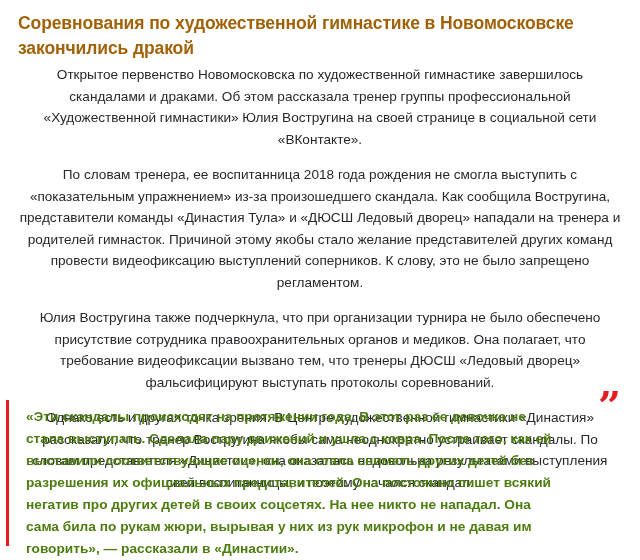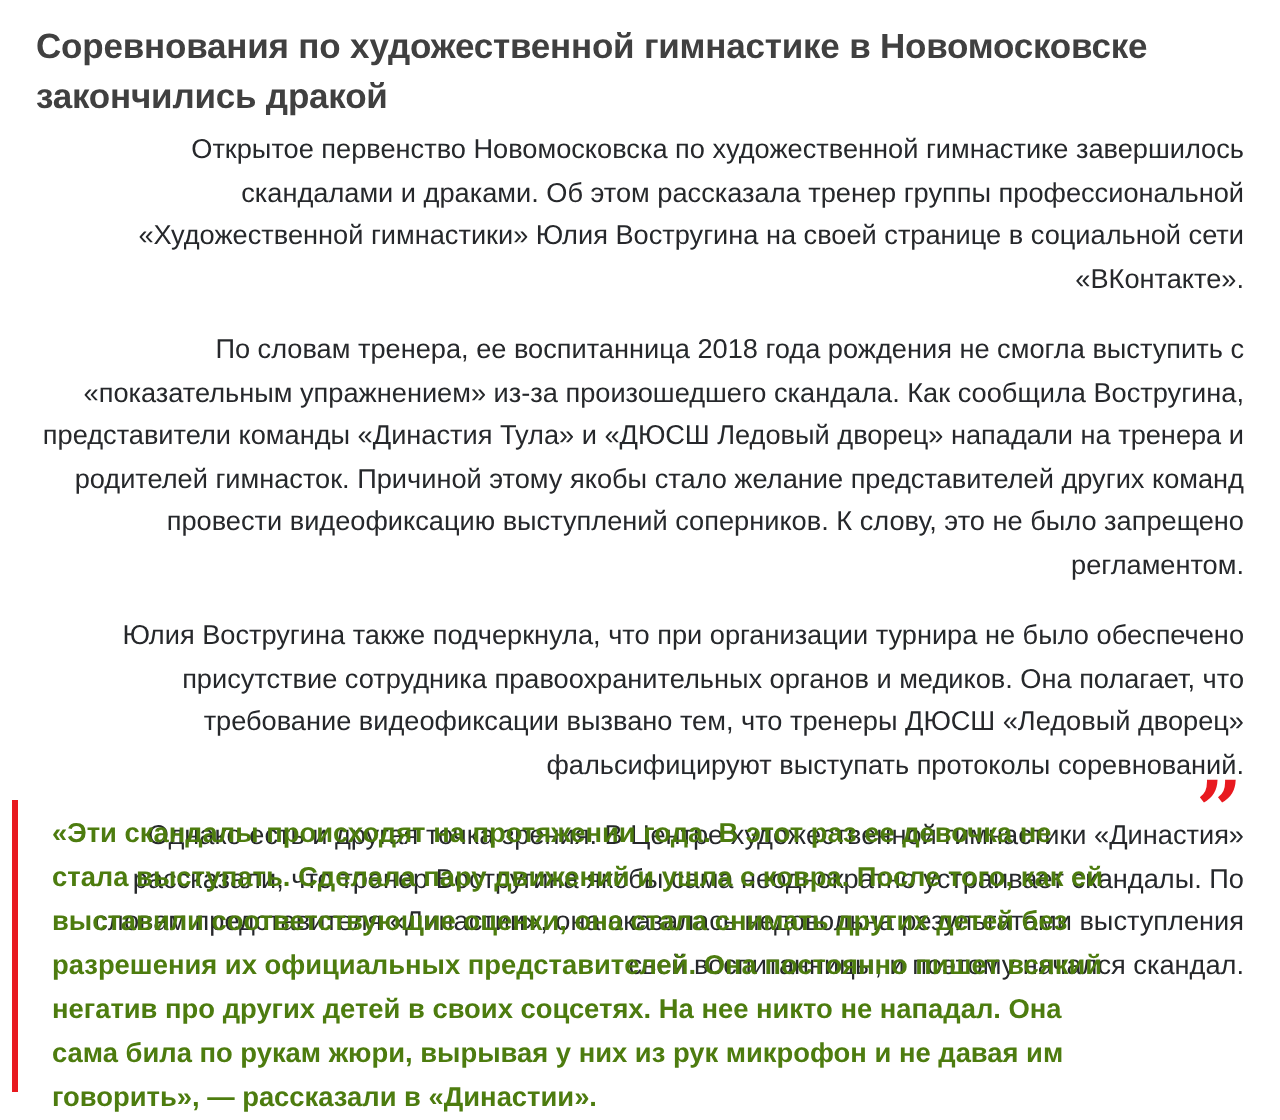--- a/index.html
+++ b/index.html
@@ -23,35 +23,35 @@
   }
   .article-title {
     position: absolute;
     left: 18px;
     top: 11px;
     width: 600px;
     margin: 0;
     font-size: 17.5px;
     font-weight: bold;
     line-height: 25px;
-    color: #404040;
+    color: #a16207;
     letter-spacing: -0.1px;
   }
   .body-copy {
     position: absolute;
     left: 18px;
     top: 64px;
     width: 604px;
   }
   .body-copy p {
     margin: 0 0 14px 0;
     font-size: 13.6px;
     line-height: 21.5px;
     color: #26282b;
-    text-align: right;
+    text-align: center;
   }
   .body-copy p:last-child {
     margin-bottom: 16px;
   }
   .quote-block {
     position: absolute;
     left: 6px;
     top: 398px;
     width: 628px;
     height: 150px;

